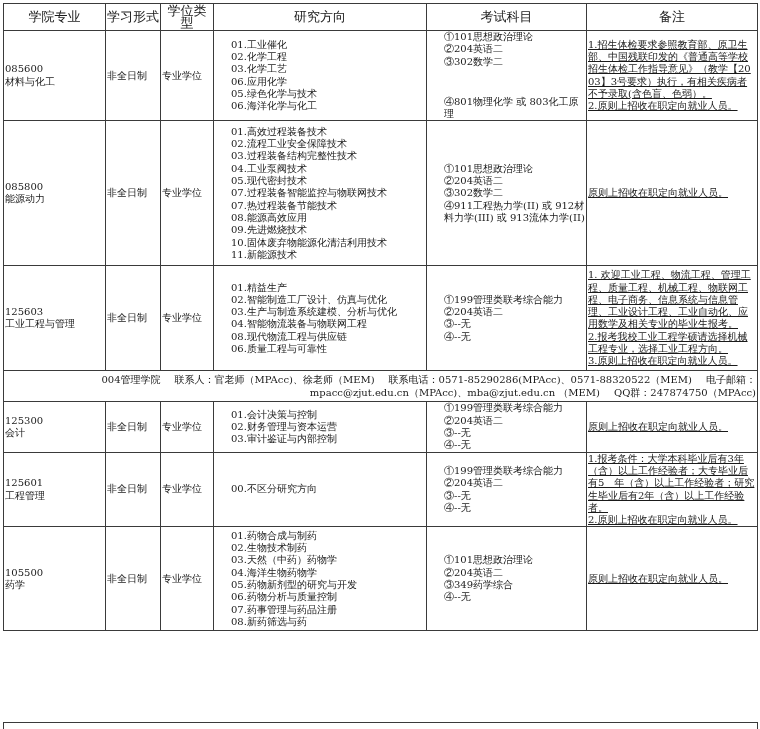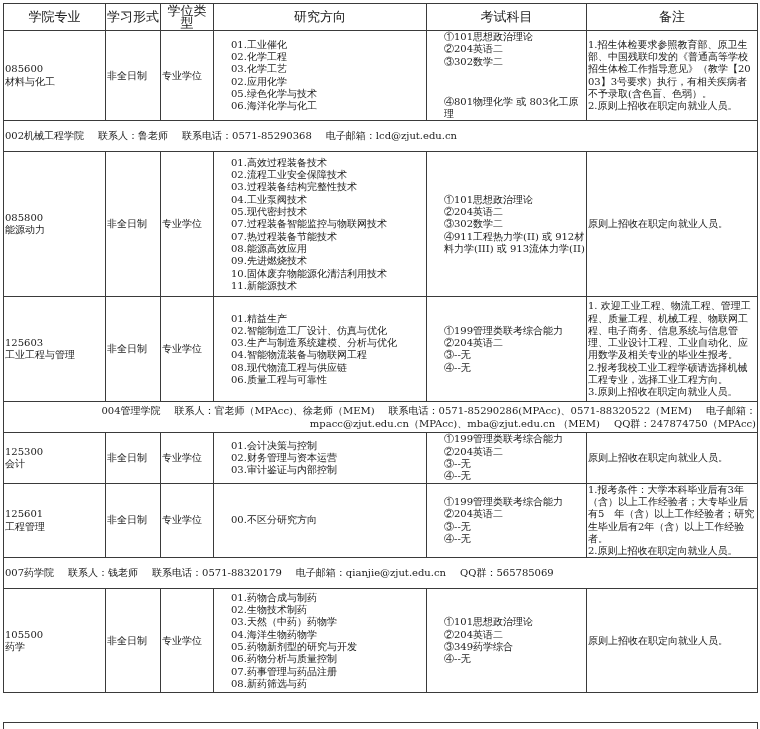--- a/index.html
+++ b/index.html
@@ -9,21 +9,21 @@
           table-layout:fixed; width:754px; font-size:10px; line-height:12.3px; }
   td, th { border:1px solid #3a3a3a; padding:0 1px; vertical-align:middle;
            overflow:hidden; font-weight:normal; }
   th { text-align:center; height:26px; font-size:13px; }
   .center { text-align:left; }
   .college td { height:30px; padding-left:1px; white-space:nowrap; }
   .college.wrap td { white-space:normal; height:30px; line-height:13px;text-align:right; }
   .gap { display:inline-block; width:14px; }
   .lines div { white-space:nowrap;padding-left:16px; }
   .notes { line-height:12.3px; }
-  .notes div { white-space:normal; word-break:break-all; }
+  .notes div { white-space:normal; word-break:break-all;text-decoration:underline; }
   .bottom-edge { position:absolute; left:3px; top:722px; width:755px; height:1px; background:#3a3a3a; }
   .right-edge { position:absolute; left:757px; top:722px; width:1px; height:7px; background:#3a3a3a; }
   .left-edge { position:absolute; left:3px; top:722px; width:1px; height:7px; background:#3a3a3a; }
 </style>
 </head>
 <body>
 
 <table>
   <colgroup>
     <col style="width:102px">
@@ -48,37 +48,34 @@
         <td>
           <div>085600</div>
           <div>材料与化工</div>
         </td>
         <td class="center">非全日制</td>
         <td class="center">专业学位</td>
         <td class="lines">
           <div>01.工业催化</div>
           <div>02.化学工程</div>
           <div>03.化学工艺</div>
-          <div>02.应用化学</div>
+          <div>06.应用化学</div>
           <div>05.绿色化学与技术</div>
           <div>06.海洋化学与化工</div>
         </td>
         <td class="lines">
           <div style="white-space: normal;">①101思想政治理论</div>
           <div style="white-space: normal;">②204英语二</div>
           <div style="white-space: normal;">③302数学二</div>
           <div style="white-space: normal; margin-top: 28px;">④801物理化学 或 803化工原理</div>
         </td>
         <td class="notes">
           <div>1.招生体检要求参照教育部、原卫生部、中国残联印发的《普通高等学校招生体检工作指导意见》（教学【2003】3号要求）执行，有相关疾病者不予录取(含色盲、色弱）。</div>
           <div>2.原则上招收在职定向就业人员。</div>
         </td>
-      </tr>
-      <tr class="college">
-        <td colspan="6"><span>002机械工程学院</span><span class="gap"></span><span>联系人：鲁老师</span><span class="gap"></span><span>联系电话：0571-85290368</span><span class="gap"></span><span>电子邮箱：lcd@zjut.edu.cn</span></td>
       </tr>
       <tr style="height: 145px;">
         <td>
           <div>085800</div>
           <div>能源动力</div>
         </td>
         <td class="center">非全日制</td>
         <td class="center">专业学位</td>
         <td class="lines">
           <div>01.高效过程装备技术</div>
@@ -169,23 +166,20 @@
           <div style="white-space: normal;">①199管理类联考综合能力</div>
           <div style="white-space: normal;">②204英语二</div>
           <div style="white-space: normal;">③--无</div>
           <div style="white-space: normal;">④--无</div>
         </td>
         <td class="notes">
           <div>1.报考条件：大学本科毕业后有3年（含）以上工作经验者；大专毕业后有5　年（含）以上工作经验者；研究生毕业后有2年（含）以上工作经验者。</div>
           <div>2.原则上招收在职定向就业人员。</div>
         </td>
       </tr>
-      <tr class="college">
-        <td colspan="6"><span>007药学院</span><span class="gap"></span><span>联系人：钱老师</span><span class="gap"></span><span>联系电话：0571-88320179</span><span class="gap"></span><span>电子邮箱：qianjie@zjut.edu.cn</span><span class="gap"></span><span>QQ群：565785069</span></td>
-      </tr>
       <tr style="height: 104px;">
         <td>
           <div>105500</div>
           <div>药学</div>
         </td>
         <td class="center">非全日制</td>
         <td class="center">专业学位</td>
         <td class="lines">
           <div>01.药物合成与制药</div>
           <div>02.生物技术制药</div>

